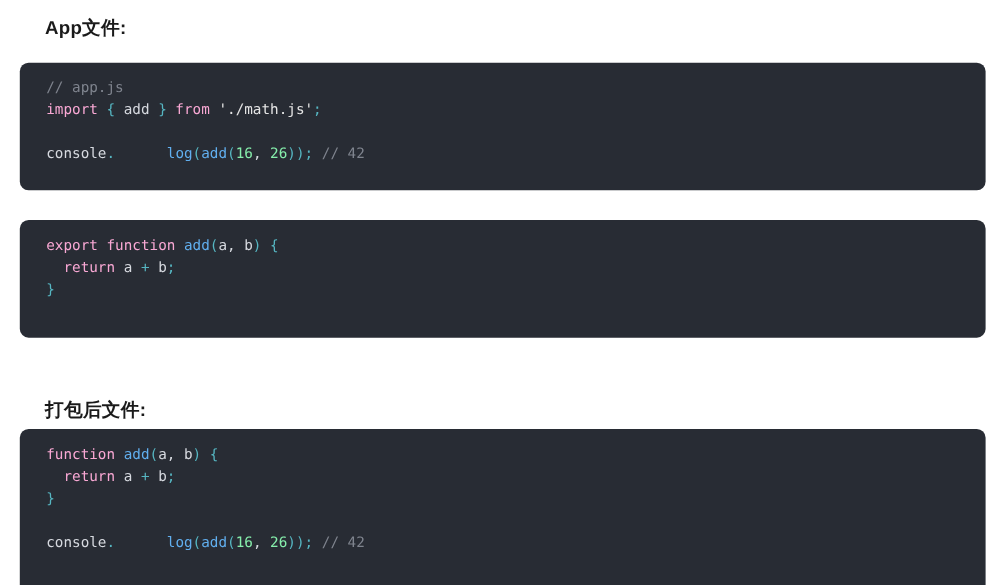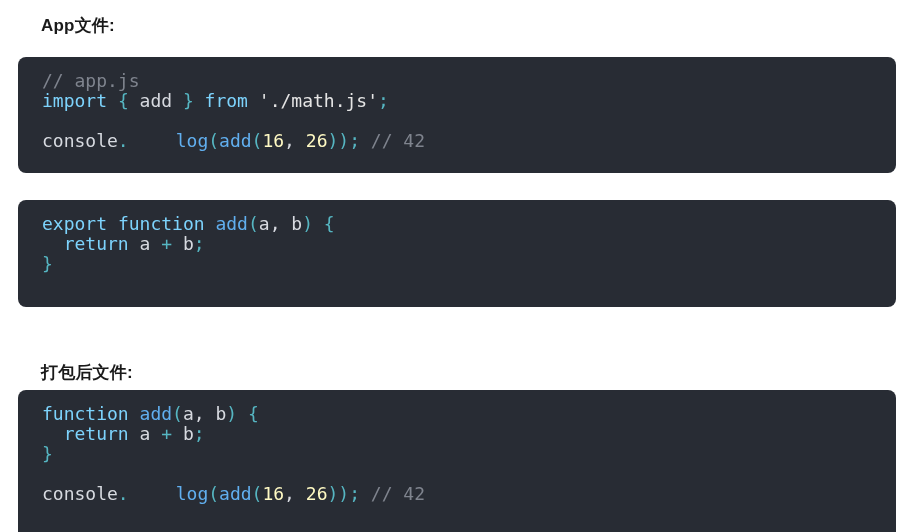--- a/index.html
+++ b/index.html
@@ -40,35 +40,35 @@
     background: #282c34;
     border-radius: 8px;
     padding: 14px 0 14px 0;
   }
   #code-block-app    { top: 57px;  height: 116px; }
   #code-block-math   { top: 200px; height: 107px; }
   #code-block-bundle { top: 390px; height: 162px; }
 
   .code-line {
     font-family: "DejaVu Sans Mono", "Liberation Mono", monospace;
-    font-size: 18px;
+    font-size: 13px;
     line-height: 20px;
     height: 20px;
     color: #abb2bf;
     white-space: pre;
     padding-left: 24px;
   }
   .code-line.blank { color: transparent; }
 
   
   .t-comment { color: #7f848e; }
-  .t-keyword { color: #7dd3fc; }
+  .t-keyword { color: #f9a8d4; }
   .t-string  { color: #e5e5e5; }
   .t-func    { color: #61afef; }
-  .t-number  { color: #fef9c3; }
+  .t-number  { color: #86efac; }
   .t-punct   { color: #56b6c2; }
   .t-plain   { color: #d7dae0; }
   .t-prop    { color: #61afef; margin-left: 47px; }
 </style>
 </head>
 <body>
 
 <div class="page">
 
   <div class="heading" id="heading-app">App文件:</div>

